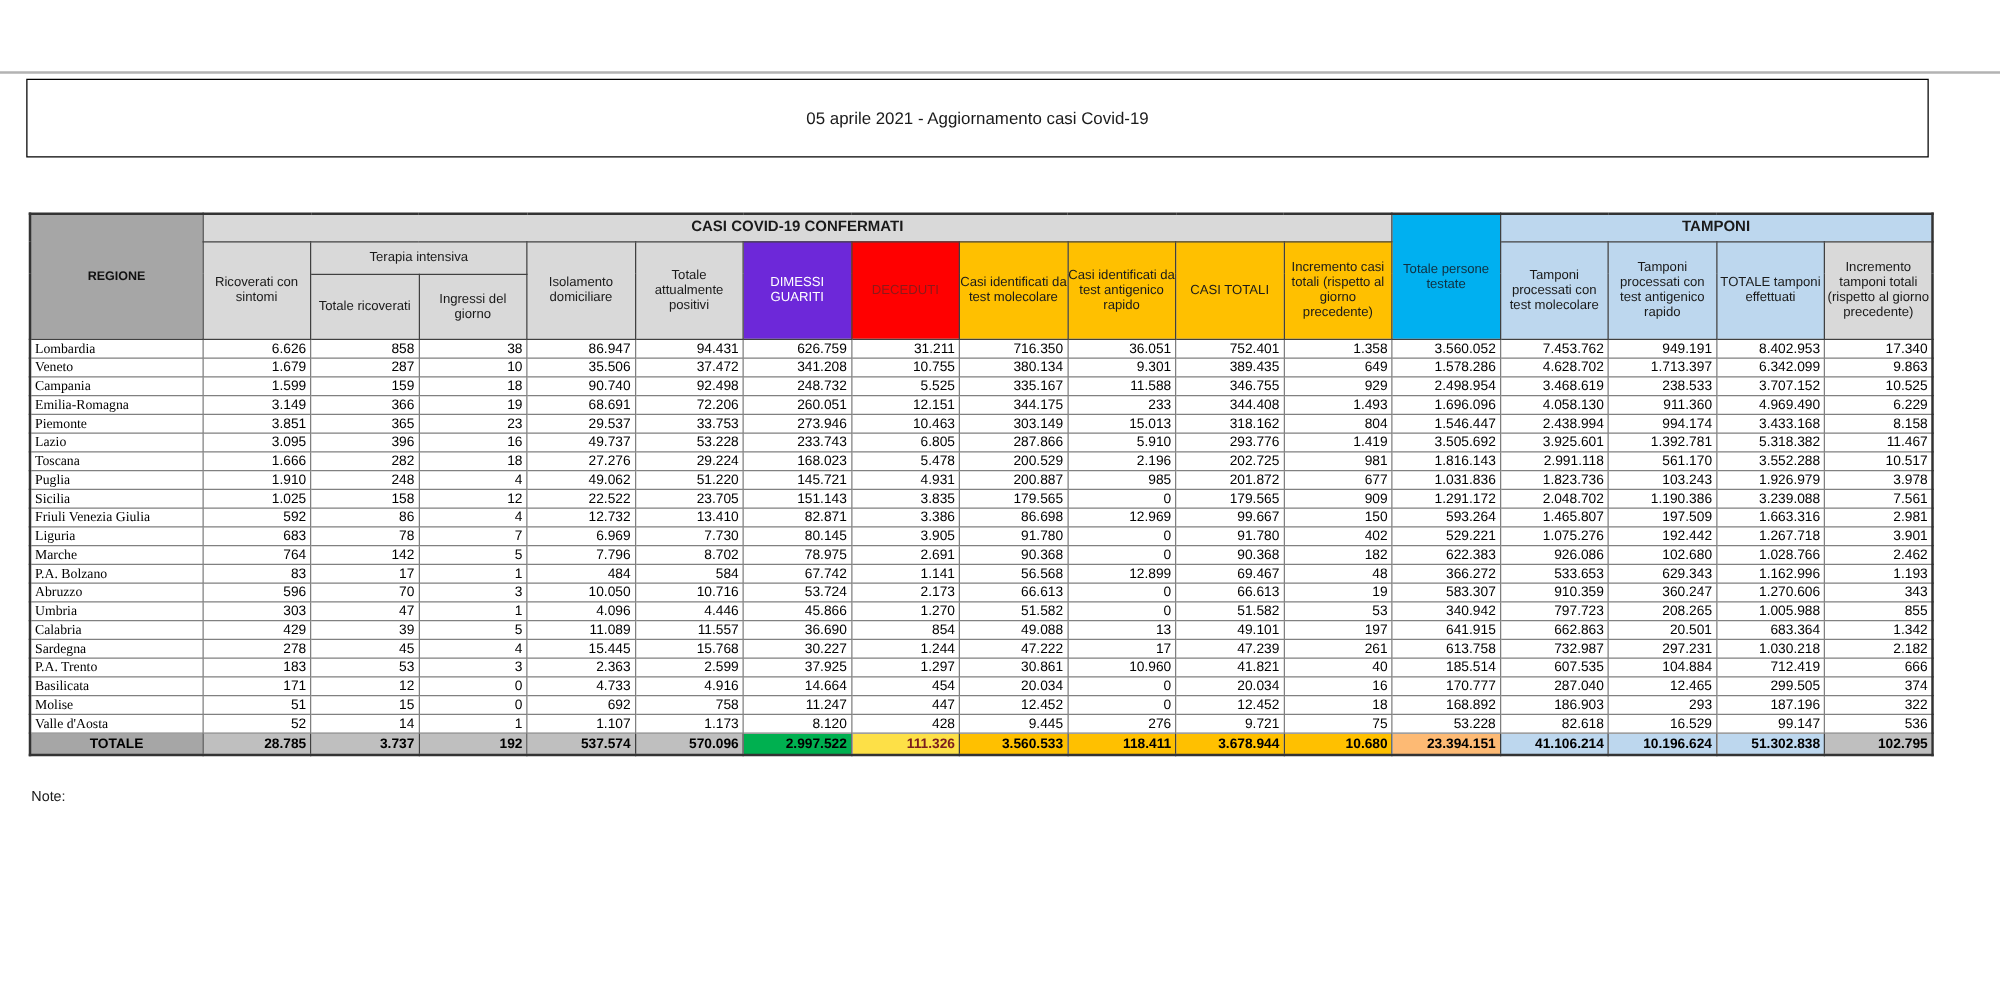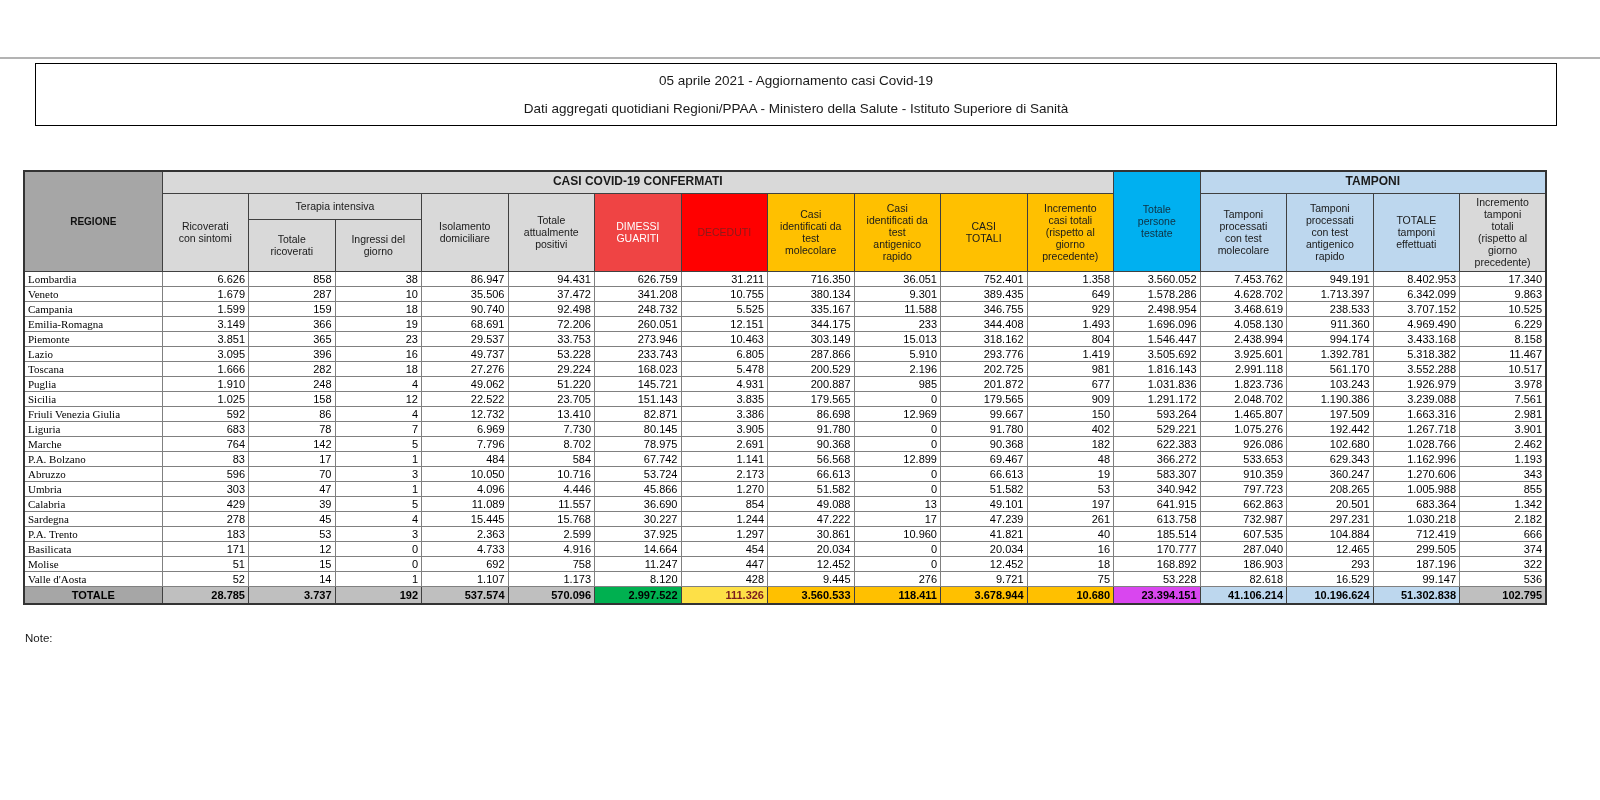--- a/index.html
+++ b/index.html
@@ -9,81 +9,80 @@
     font-family: "Liberation Sans", sans-serif; color: #000;
   }
   .page { position: relative; width: 1600px; height: 800px; overflow: hidden; }
 
   .top-rule {
     position: absolute; top: 57px; left: 0; width: 1600px; height: 0;
     border-top: 2px solid #b3b3b3;
   }
 
   .title-box {
-    position: absolute; left: 35px; top: 63px; width: 1522px; height: 63px;
+    position: absolute; left: 21px; top: 63px; width: 1522px; height: 63px;
     border: 1px solid #000; background: #fff;
     display: flex; flex-direction: column; justify-content: center; align-items: center;
     gap: 13px;
   }
   .title-box div { font-size: 13.5px; color: #1a1a1a; }
 
   table.covid {
     position: absolute; left: 23px; top: 170px; width: 1522px;
     border-collapse: collapse; table-layout: fixed;
     border: 2px solid #333;
   }
   th {
     border: 1px solid #404040;
     font-size: 10.5px; font-weight: normal; text-align: center;
-    vertical-align: middle; padding: 1px 12px; line-height: 1.15;
+    vertical-align: middle; padding: 1px 0; line-height: 1.15;
     background: #d9d9d9; color: #1a1a1a;
   }
   td {
     border: 1px solid #808080;
     font-size: 11px; padding: 0 3px; height: 15px;
     background: #fff; white-space: nowrap; overflow: hidden;
   }
   .h-band   { height: 22px; font-weight: bold; font-size: 12px; }
   .h-mid    { height: 26px; }
   .h-sub    { height: 52px; }
   .hdr-regione { background: #a6a6a6; font-weight: bold; font-size: 10px; color: #111; }
-  .bg-green { background: #ef4444; color: #ffffff; }
+  .bg-green { background: #6d28d9; color: #ffffff; }
   .bg-red   { background: #ff0000; color: #8b1a1a; }
   .bg-yellow{ background: #ffc000; color: #1a1a1a; }
   .bg-cyan  { background: #00b0f0; color: #103040; }
   .bg-blue  { background: #bdd7ee; color: #1a1a1a; }
   .bg-gray  { background: #d9d9d9; }
 
   td.region { text-align: left; font-family: Liberation Serif, serif; }
   td.num    { text-align: right; }
 
   tr.total td { font-weight: bold; height: 18px; border-color: #404040; margin-top: 12px; }
   td.total-label { background: #a6a6a6; text-align: center; }
   td.t-gray   { background: #bfbfbf; }
   td.t-green  { background: #00b050; }
   td.t-red    { background: #fde047; color: #7b1d1d; }
   td.t-yellow { background: #ffc000; }
-  td.t-cyan   { background: #d946ef; }
+  td.t-cyan   { background: #fdba74; }
   td.t-blue   { background: #bdd7ee; }
 
   .note {
     position: absolute; left: 25px; top: 632px;
     font-size: 11.5px; color: #1a1a1a;
   }
 </style>
 </head>
 <body>
 
 <div class="page">
 
   <div class="top-rule"></div>
 
   <div class="title-box">
     <div>05 aprile 2021 - Aggiornamento casi Covid-19</div>
-    <div>Dati aggregati quotidiani Regioni/PPAA - Ministero della Salute - Istituto Superiore di Sanità</div>
   </div>
 
   <table class="covid">
     <colgroup>
       <col style="width:138px">
       <col span="16" style="width:86.5px">
     </colgroup>
     <thead>
       <tr>
         <th rowspan="3" class="hdr-regione">REGIONE</th>

